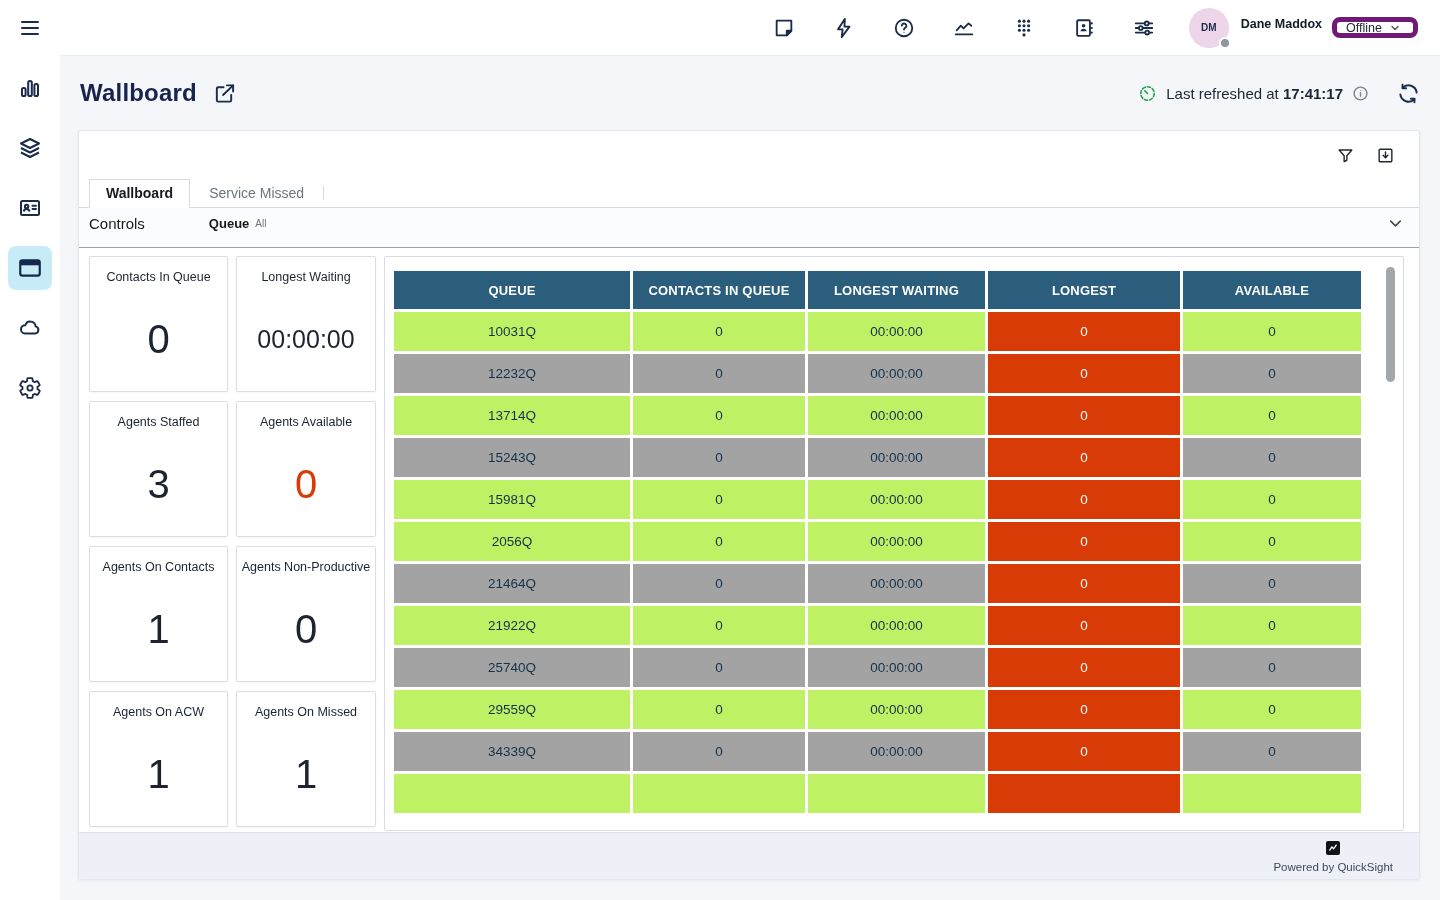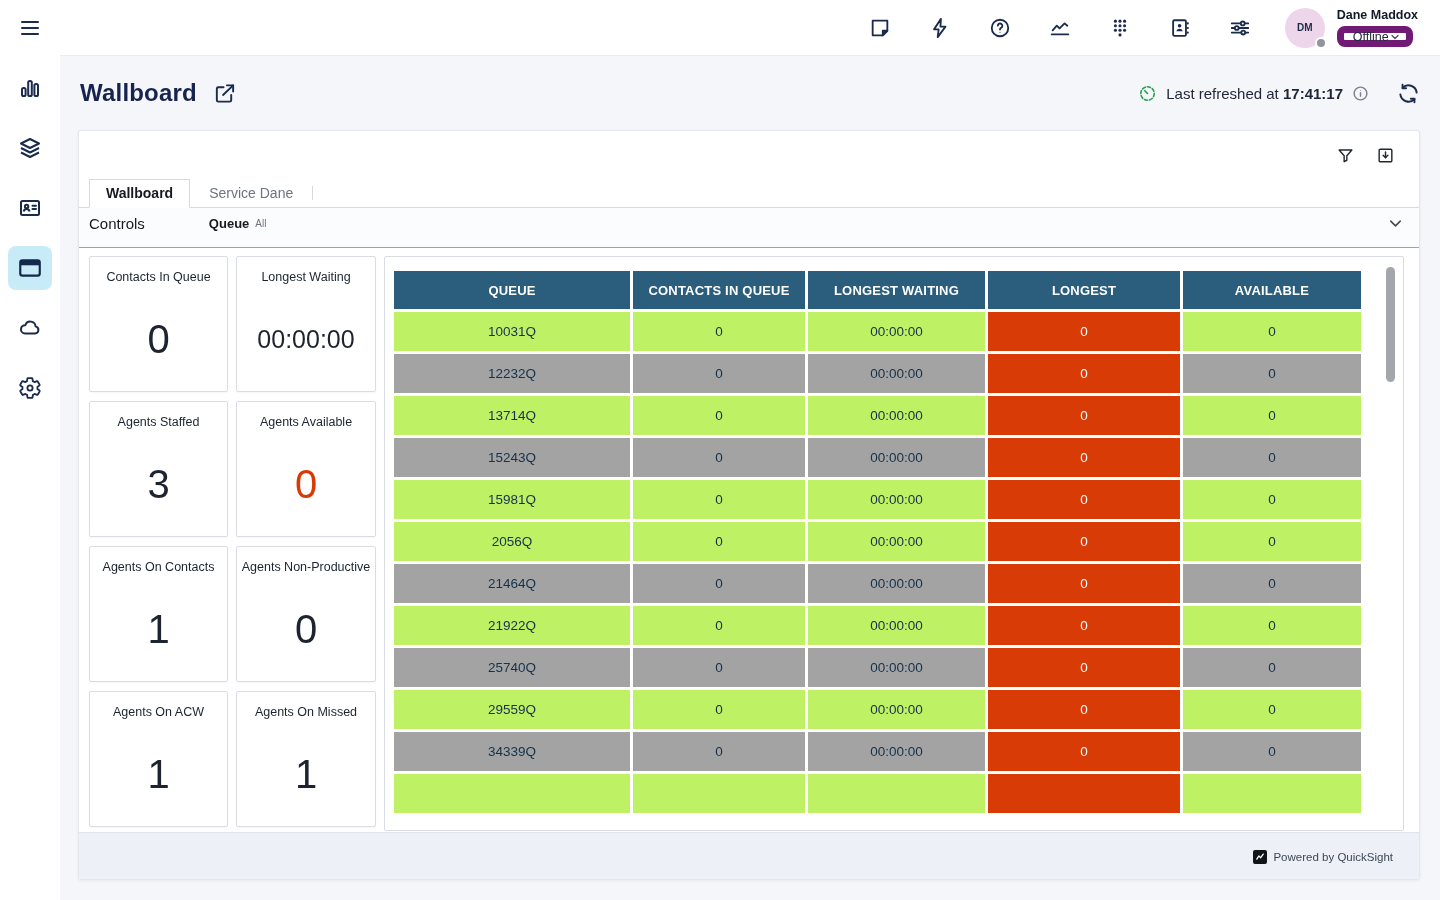--- a/index.html
+++ b/index.html
@@ -42,24 +42,24 @@
   .user-block { display:flex; align-items:center; margin-left:26px; }
   .avatar {
     width:40px; height:40px; border-radius:50%; background:#eed6ea;
     display:flex; align-items:center; justify-content:center;
     font-size:10px; font-weight:bold; color:#1b2b4b; position:relative; cursor:pointer;
   }
   .avatar .status-dot {
     position:absolute; right:-2px; bottom:-1px; width:12px; height:12px;
     background:#8f969f; border:2px solid #ffffff; border-radius:50%;
   }
-  .user-meta { margin-left:12px; display:flex; flex-direction:column; gap:4px; }
+  .user-meta { margin-left:12px; display:flex; flex-direction:row; gap:10px; }
   .user-name { font-size:12.5px; font-weight:bold; color:#121a26; }
   .status-select {
-    width:76px; height:21px; border:7px solid #701a75; border-radius:8px;
+    width:86px; height:21px; border:5px solid #701a75; border-radius:8px;
     display:flex; align-items:center; justify-content:space-between;
     padding:0 12px 0 9px; font-size:12.5px; color:#222b36; cursor:pointer; background:#fff;
   }
 
   
   .title-row {
     position:absolute; left:60px; top:56px; width:1380px; height:74px;
     display:flex; align-items:center; padding:0 20px;
   }
   .page-title { font-size:24px; font-weight:bold; color:#16244e; letter-spacing:.2px; }
@@ -140,21 +140,21 @@
   .queue-table td.cell-staffed { background:#d93b07; color:#ffffff; }
   .scroll-thumb {
     position:absolute; right:8px; top:10px; width:9px; height:115px;
     background:#a3a7ac; border-radius:5px; cursor:pointer;
   }
 
   .sheet-footer {
     height:49px; background:#edf1f7; border-top:1px solid #dfe3ea;
     display:flex; align-items:center; justify-content:flex-end; padding-right:26px;
   }
-  .powered { display:flex; align-items:center; gap:6px; }
+  .powered { display:flex; align-items:center; gap:6px;flex-direction:column; }
   .powered-text { font-size:11.5px; color:#3d4756; }
   .qs-logo {
     width:14px; height:14px; background:#101418; border-radius:2px;
     display:flex; align-items:center; justify-content:center;
   }
 </style>
 </head>
 <body>
 
 <div class="sidebar">
@@ -360,21 +360,21 @@
             <rect x="4" y="4" width="16" height="16" rx="1.5"></rect>
             <path d="M12 7.5v7"></path>
             <path d="M9 11.8l3 3 3-3"></path>
           </svg>
       </span>
     </div>
   </div>
 
   <div class="tabs-row">
     <div class="tab active">Wallboard</div>
-    <div class="tab inactive">Service Dane</div>
+    <div class="tab inactive">Service Missed</div>
     <div class="tab-divider"></div>
   </div>
 
   <div class="controls-row">
     <span class="controls-label">Controls</span>
     <span class="control-name">Queue</span>
     <span class="control-value">All</span>
     <span class="controls-chevron">
       <svg width="19" height="19" viewBox="0 0 24 24" fill="none" stroke="#434c56" stroke-width="2" stroke-linecap="round" stroke-linejoin="round">
           <path d="M6 9l6 6 6-6"></path>

